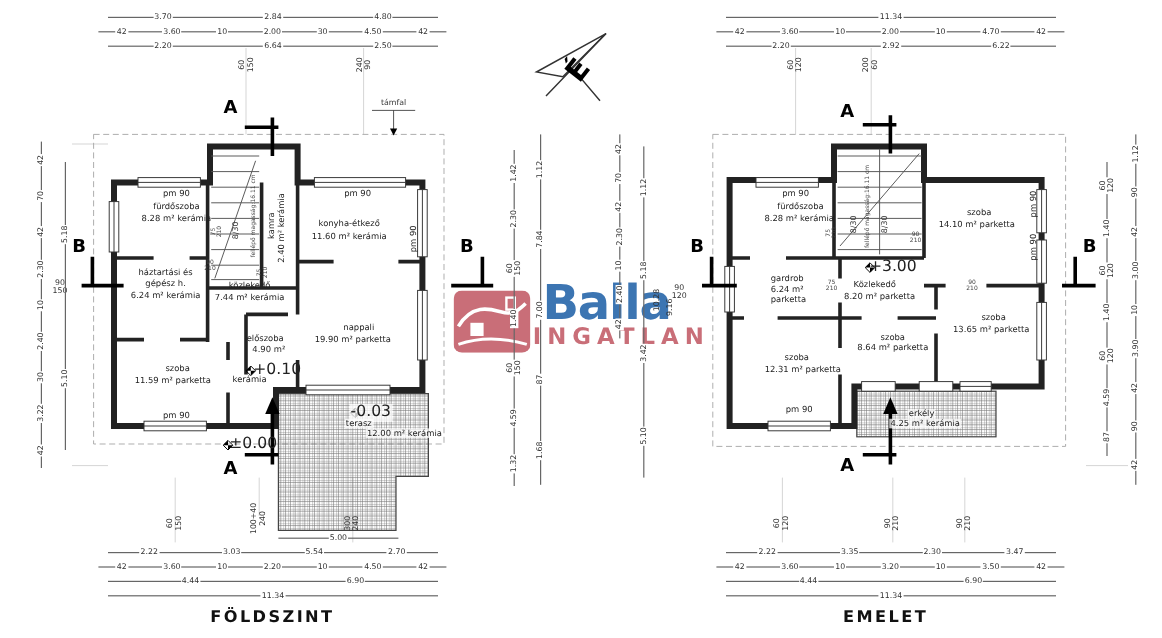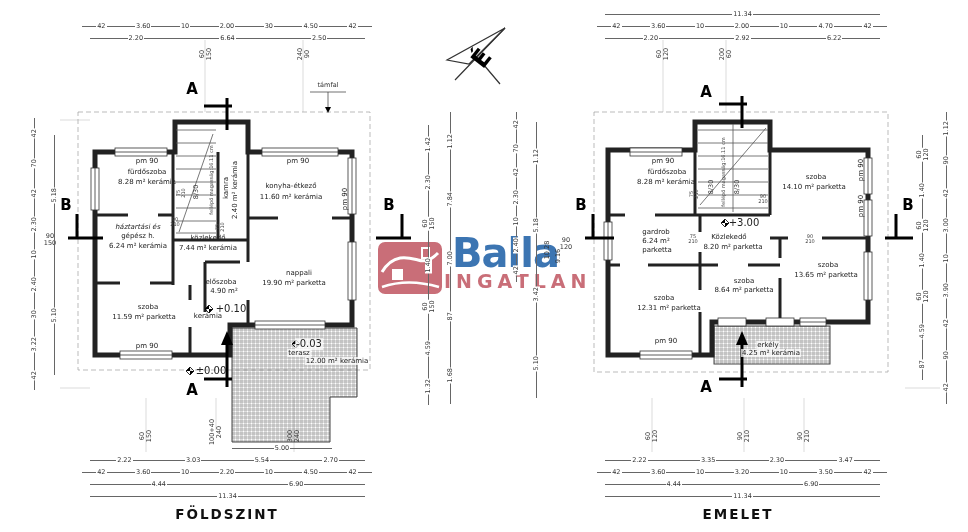--- a/index.html
+++ b/index.html
@@ -6,21 +6,21 @@
   #page{position:relative;width:968px;height:532px;background:#fff;overflow:hidden;
         font-family:"DejaVu Sans","Liberation Sans",sans-serif;color:#222;}
   #plan-svg{position:absolute;left:0;top:0;}
   #ann{position:absolute;left:0;top:0;width:100%;height:100%;}
   .ann{position:absolute;transform:translate(-50%,-50%);white-space:pre-line;text-align:center;
        line-height:1.15;color:#222;}
   .ann.rot{transform:translate(-50%,-50%) rotate(-90deg);}
   .k-room{font-size:7px;}
   .k-dim{font-size:6.5px;color:#333;}
   .k-door{font-size:5px;color:#444;line-height:1.05;}
-  .k-elev{font-size:10px;}
+  .k-elev{font-size:13px;}
   .k-section{font-size:15px;font-weight:bold;color:#000;}
   .k-title{font-size:13.5px;font-weight:bold;letter-spacing:2px;color:#111;}
   .bg{background:rgba(255,255,255,0.75);padding:0 1px;}
   .hchain,.vchain{position:absolute;display:flex;}
   .hchain{justify-content:space-around;align-items:center;height:8px;
           background:linear-gradient(#666,#666) center/100% 1px no-repeat;}
   .vchain{flex-direction:column;justify-content:space-around;align-items:center;width:8px;
           background:linear-gradient(#666,#666) center/1px 100% no-repeat;}
   .hchain span,.vchain span{background:#fff;font-size:6.5px;color:#333;padding:0 1px;
           line-height:1;white-space:pre-line;text-align:center;}
@@ -175,21 +175,21 @@
       <div class="ann k-dim rot" style="left: 197px; top: 192px;">8/30</div>
       <div class="ann k-door rot" style="left: 212px; top: 180px;">fellépő magasság:16.11 cm</div>
       <div class="ann k-room rot" style="left: 226px; top: 188px;">kamra</div>
       <div class="ann k-room rot" style="left: 235px; top: 190px;">2.40 m² kerámia</div>
       <div class="ann k-room" style="left: 298px; top: 161px;">pm 90</div>
       <div class="ann k-room" style="left: 291px; top: 186px;">konyha-étkező</div>
       <div class="ann k-room" style="left: 291px; top: 197px;">11.60 m² kerámia</div>
       <div class="ann k-room rot" style="left: 345px; top: 199px;">pm 90</div>
       <div class="ann k-door" style="left: 175px; top: 222px;">90
 210</div>
-      <div class="ann k-room" style="left: 138px; top: 227px; font-style: italic;">háztartási és</div>
+      <div class="ann k-room" style="left: 138px; top: 227px;">háztartási és</div>
       <div class="ann k-room" style="left: 138px; top: 236px;">gépész h.</div>
       <div class="ann k-room" style="left: 138px; top: 246px;">6.24 m² kerámia</div>
       <div class="ann k-door rot" style="left: 220px; top: 227px;">75
 210</div>
       <div class="ann k-room" style="left: 208px; top: 238px;">közlekedő</div>
       <div class="ann k-room" style="left: 208px; top: 248px;">7.44 m² kerámia</div>
       <div class="ann k-room" style="left: 299px; top: 273px;">nappali</div>
       <div class="ann k-room" style="left: 294px; top: 283px;">19.90 m² parketta</div>
       <div class="ann k-room" style="left: 221px; top: 282px;">előszoba</div>
       <div class="ann k-room" style="left: 218px; top: 291px; padding-left: 12px;">4.90 m²</div>
@@ -259,20 +259,25 @@
 120</div>
       <div class="ann k-dim rot" style="left: 548px; top: 250px;">10.28</div>
       <div class="ann k-dim rot" style="left: 559px; top: 256px;">9.16</div>
       <div class="ann k-dim rot" style="left: 652px; top: 436px;">60
 120</div>
       <div class="ann k-dim rot" style="left: 744px; top: 436px;">90
 210</div>
       <div class="ann k-dim rot" style="left: 804px; top: 436px;">90
 210</div>
       <div class="ann k-title" style="left: 738px; top: 515px;">EMELET</div>
+      <div class="hchain" style="left: 90px; top: 10px; width: 275px;">
+        <span>3.70</span>
+        <span>2.84</span>
+        <span>4.80</span>
+      </div>
       <div class="hchain" style="left: 82px; top: 22px; width: 290px;">
         <span>42</span>
         <span>3.60</span>
         <span>10</span>
         <span>2.00</span>
         <span>30</span>
         <span>4.50</span>
         <span>42</span>
       </div>
       <div class="hchain" style="left: 90px; top: 34px; width: 275px;">

